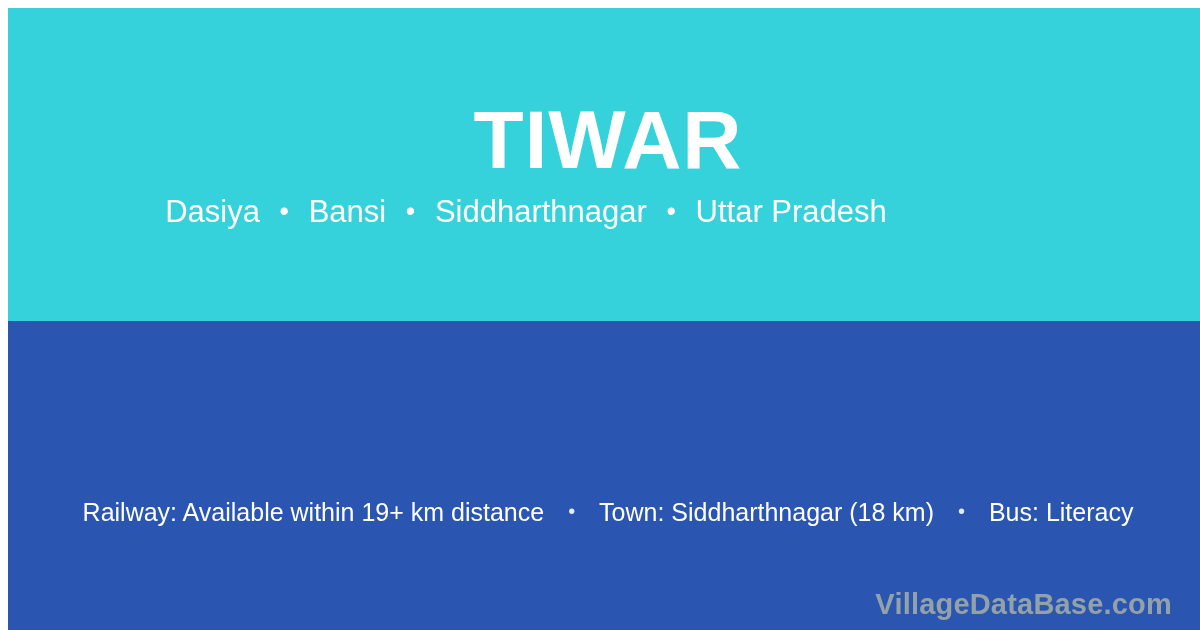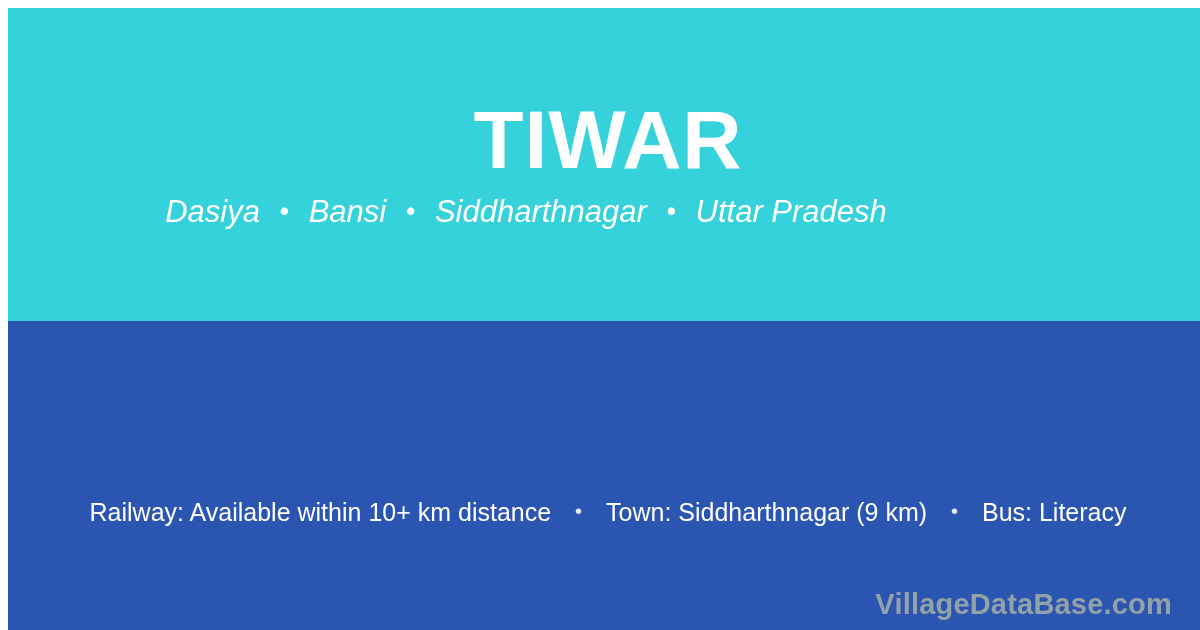--- a/index.html
+++ b/index.html
@@ -38,21 +38,20 @@
   #village-breadcrumb {
     position:absolute;
     left:0; top:182px;
     width:1036px;
     text-align:center;
     font-size:31px;
     line-height:36px;
     font-weight:400;
     color:#ffffff;
     z-index:5;
-    font-style:italic;
   }
   #village-breadcrumb .sep {
     padding:0 7px;
     font-size:27px;
     position:relative;
     top:-2px;
   }
   
   #stats-row {
     position:absolute;
@@ -132,22 +131,22 @@
     <span class="sep">•</span>
     <span>Bansi</span>
     <span class="sep">•</span>
     <span>Siddharthnagar</span>
     <span class="sep">•</span>
     <span>Uttar Pradesh</span>
   </div>
 
 
   <div id="info-line">
-    <span>Railway: Available within 10+ km distance</span>
+    <span>Railway: Available within 19+ km distance</span>
     <span class="sep">•</span>
-    <span>Town: Siddharthnagar (9 km)</span>
+    <span>Town: Siddharthnagar (18 km)</span>
     <span class="sep">•</span>
     <span>Bus: Literacy</span>
   </div>
 
   <div id="footer-brand">VillageDataBase.com</div>
 
 </div>
 
 </body></html>

